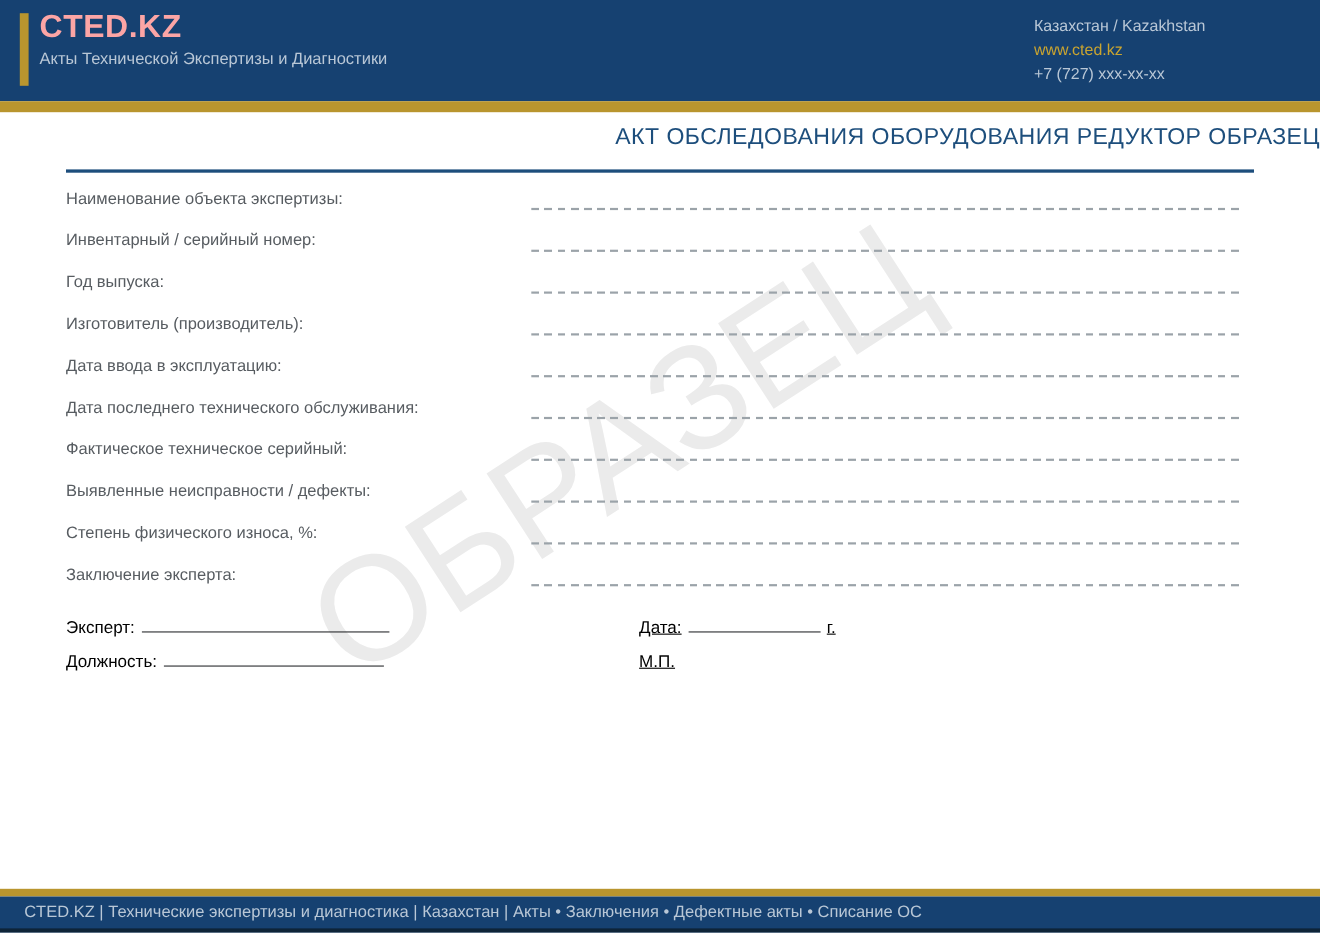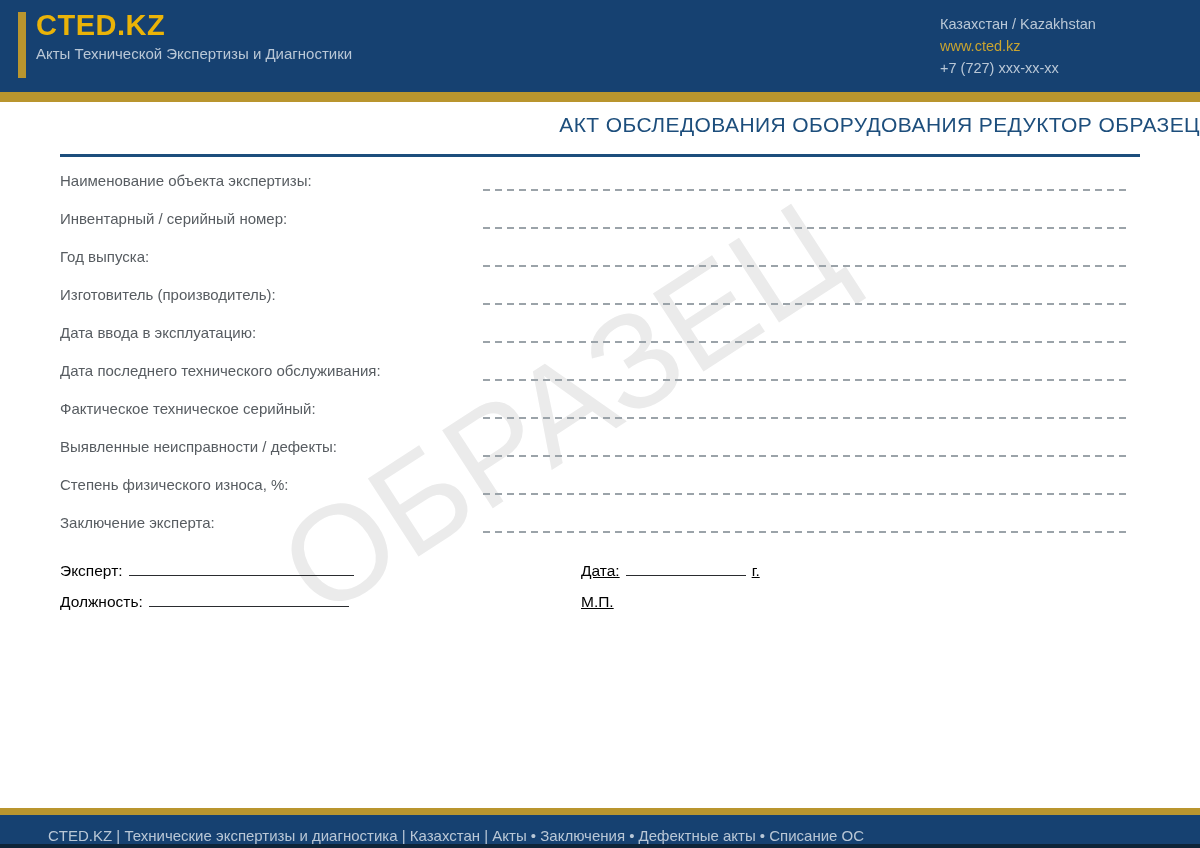--- a/index.html
+++ b/index.html
@@ -25,21 +25,21 @@
     position: absolute;
     left: 18px; top: 12px;
     width: 8px; height: 66px;
     background: #b9952e;
   }
   .brand-block {
     position: absolute;
     left: 36px; top: 9px;
   }
   .brand {
-    color: #eab308;
+    color: #fca5a5;
     font-size: 29px;
     font-weight: 600;
     letter-spacing: 0.5px;
     line-height: 33px;
   }
   .brand-subtitle {
     margin-top: 3px;
     color: #b9c7d6;
     font-size: 15px;
     line-height: 18px;
@@ -149,22 +149,22 @@
     top: 808px; left: 0; right: 0;
     height: 7px;
     background: #b9952e;
   }
   .footer {
     position: absolute;
     top: 815px; left: 0; right: 0; bottom: 0;
     background: #164171;
     border-bottom: 4px solid #0e2438;
     display: flex;
-    align-items: flex-end;
-    padding-left: 48px;
+    align-items: center;
+    padding-left: 22px;
     color: #b9c7d6;
     font-size: 15px;
   }
 </style>
 </head>
 <body>
 
 <div class="page">
 
   <div class="header">

